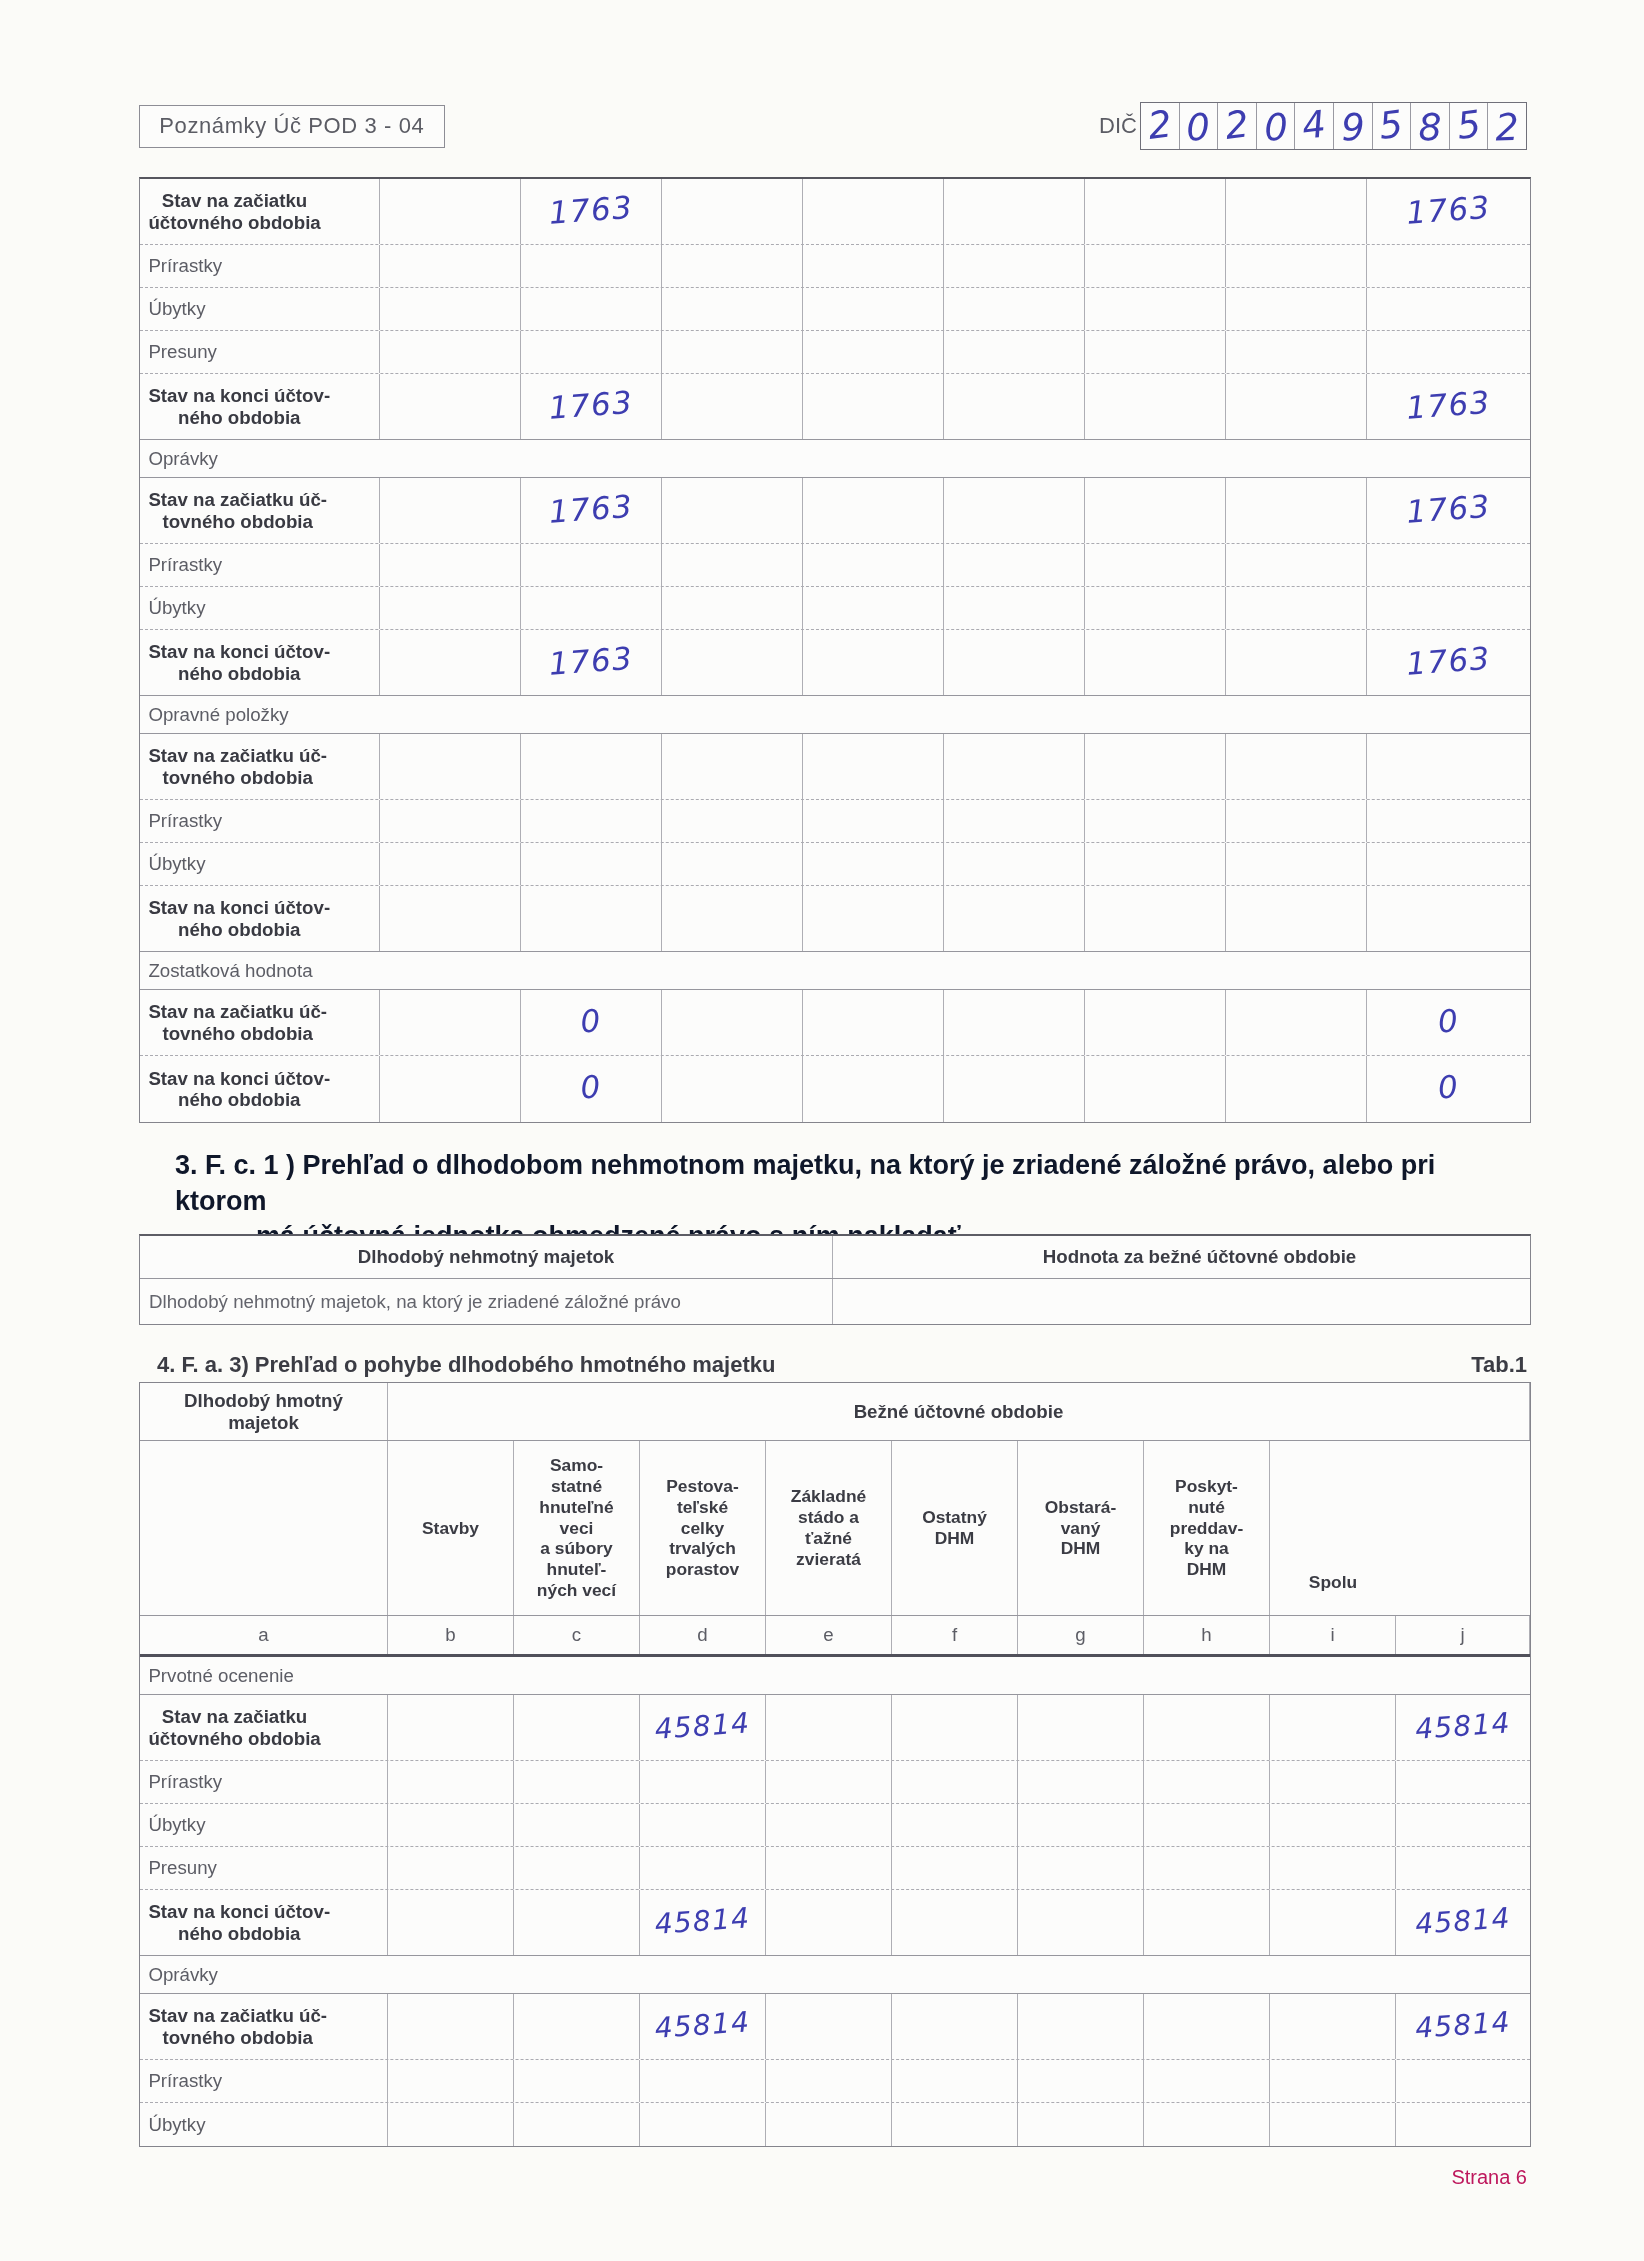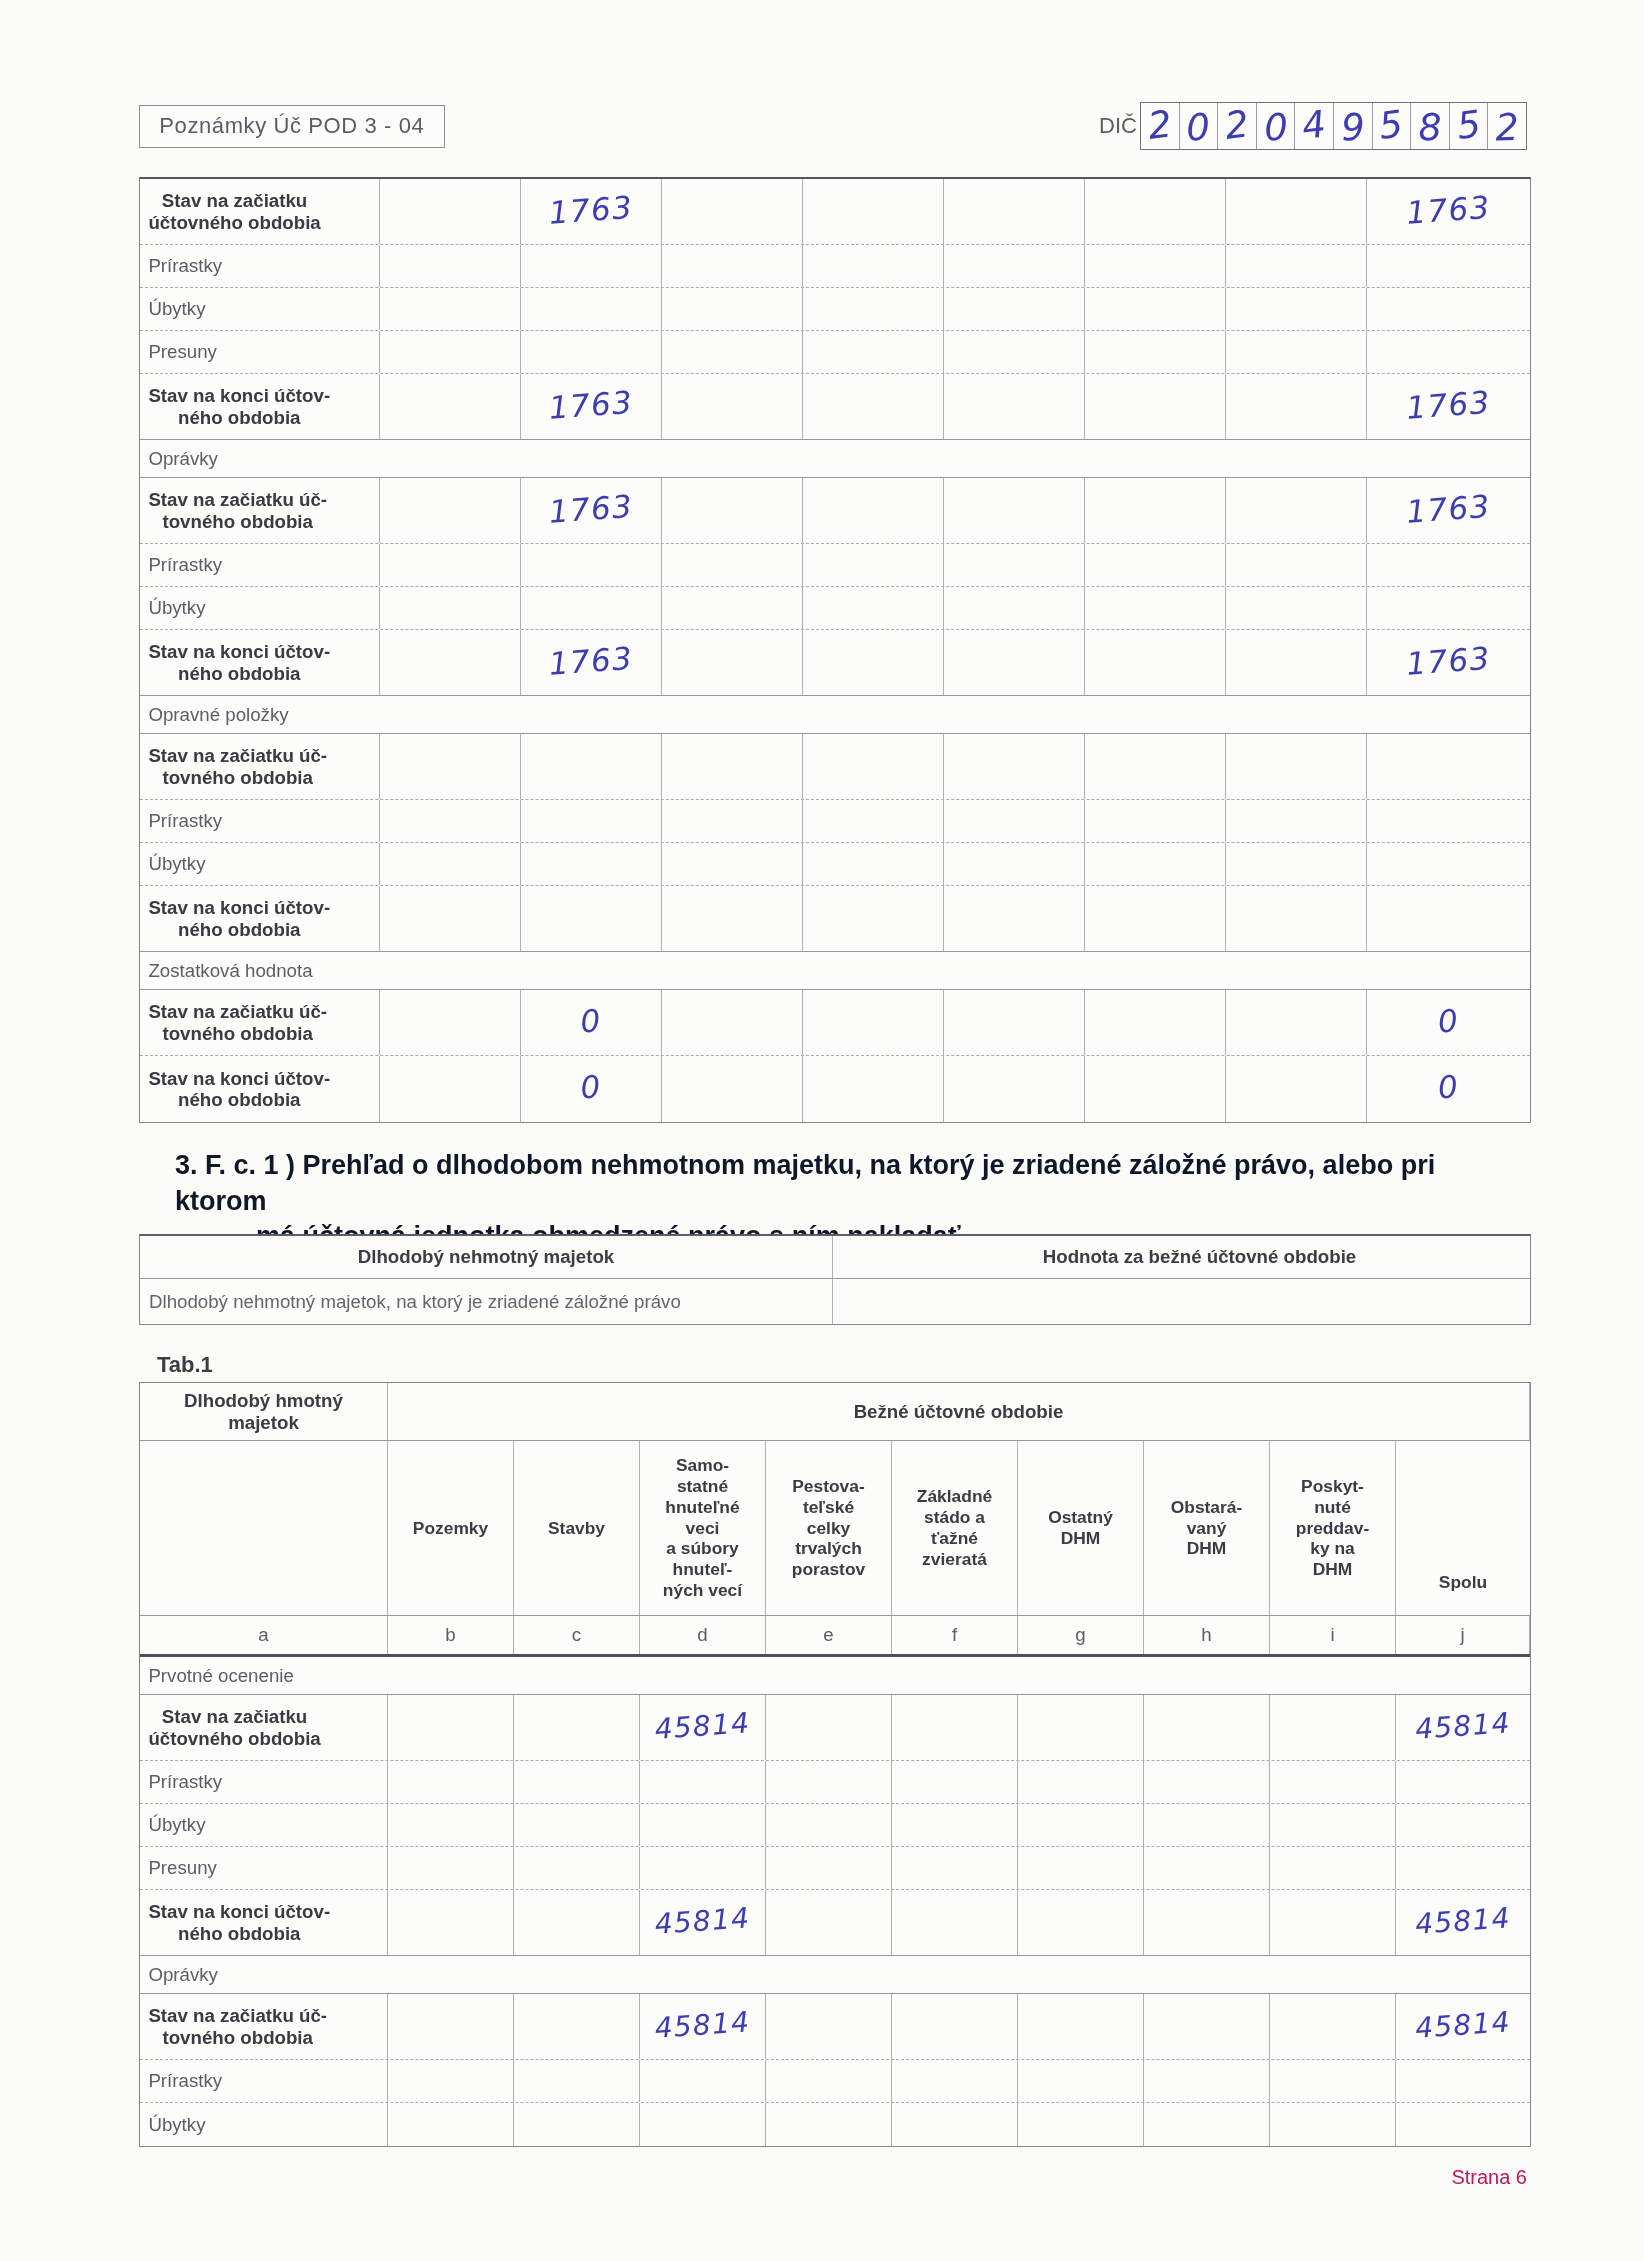--- a/index.html
+++ b/index.html
@@ -352,32 +352,32 @@
       <div class="t2c">Dlhodobý nehmotný majetok</div>
       <div class="t2c">Hodnota za bežné účtovné obdobie</div>
     </div>
     <div class="t2row t2body">
       <div class="t2c">Dlhodobý nehmotný majetok, na ktorý je zriadené záložné právo</div>
       <div class="t2c"></div>
     </div>
   </div>
 
   <div class="heading4">
+    <span>4. F. a. 3) Prehľad o pohybe dlhodobého  hmotného majetku</span>
     <span>Tab.1</span>
   </div>
 
   <div class="t3">
     <div class="t3h1">
       <div class="tc">Dlhodobý hmotný
 majetok</div>
       <div class="tc">Bežné účtovné obdobie</div>
     </div>
     <div class="t3h2">
       <div class="hc"></div>
-      <div class="hc">Pozemky</div>
       <div class="hc">Stavby</div>
       <div class="hc">Samo-
 statné
 hnuteľné
 veci
 a súbory
 hnuteľ-
 ných vecí</div>
       <div class="hc">Pestova-
 teľské

